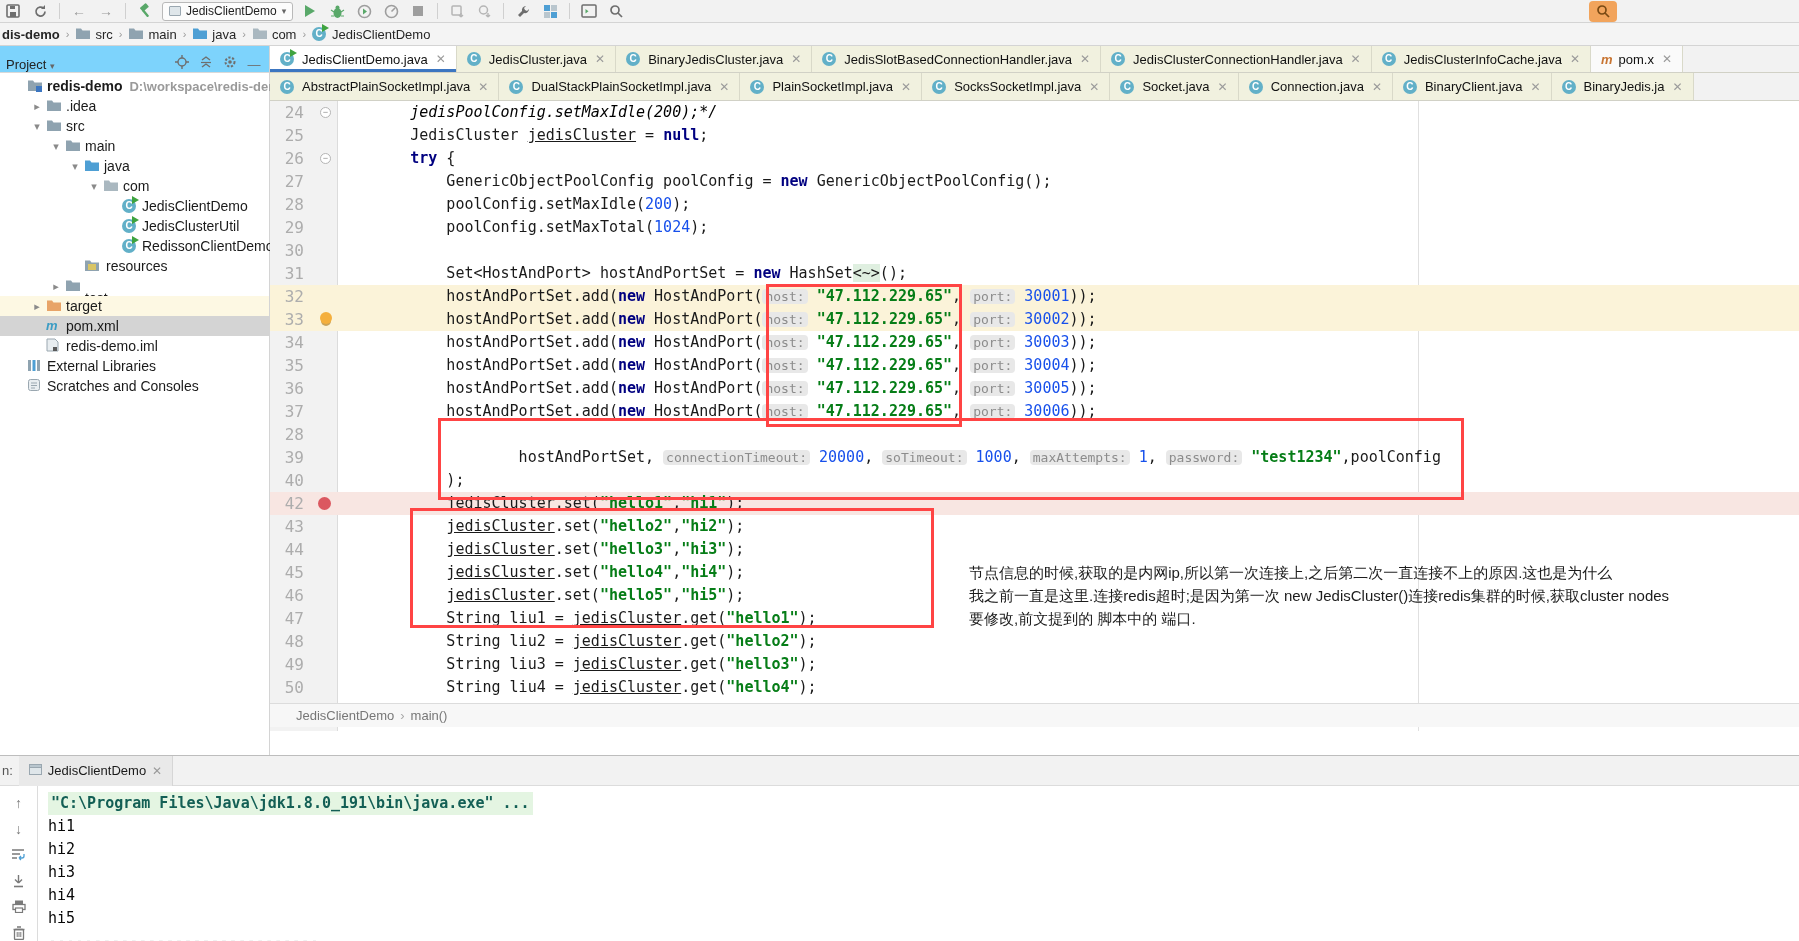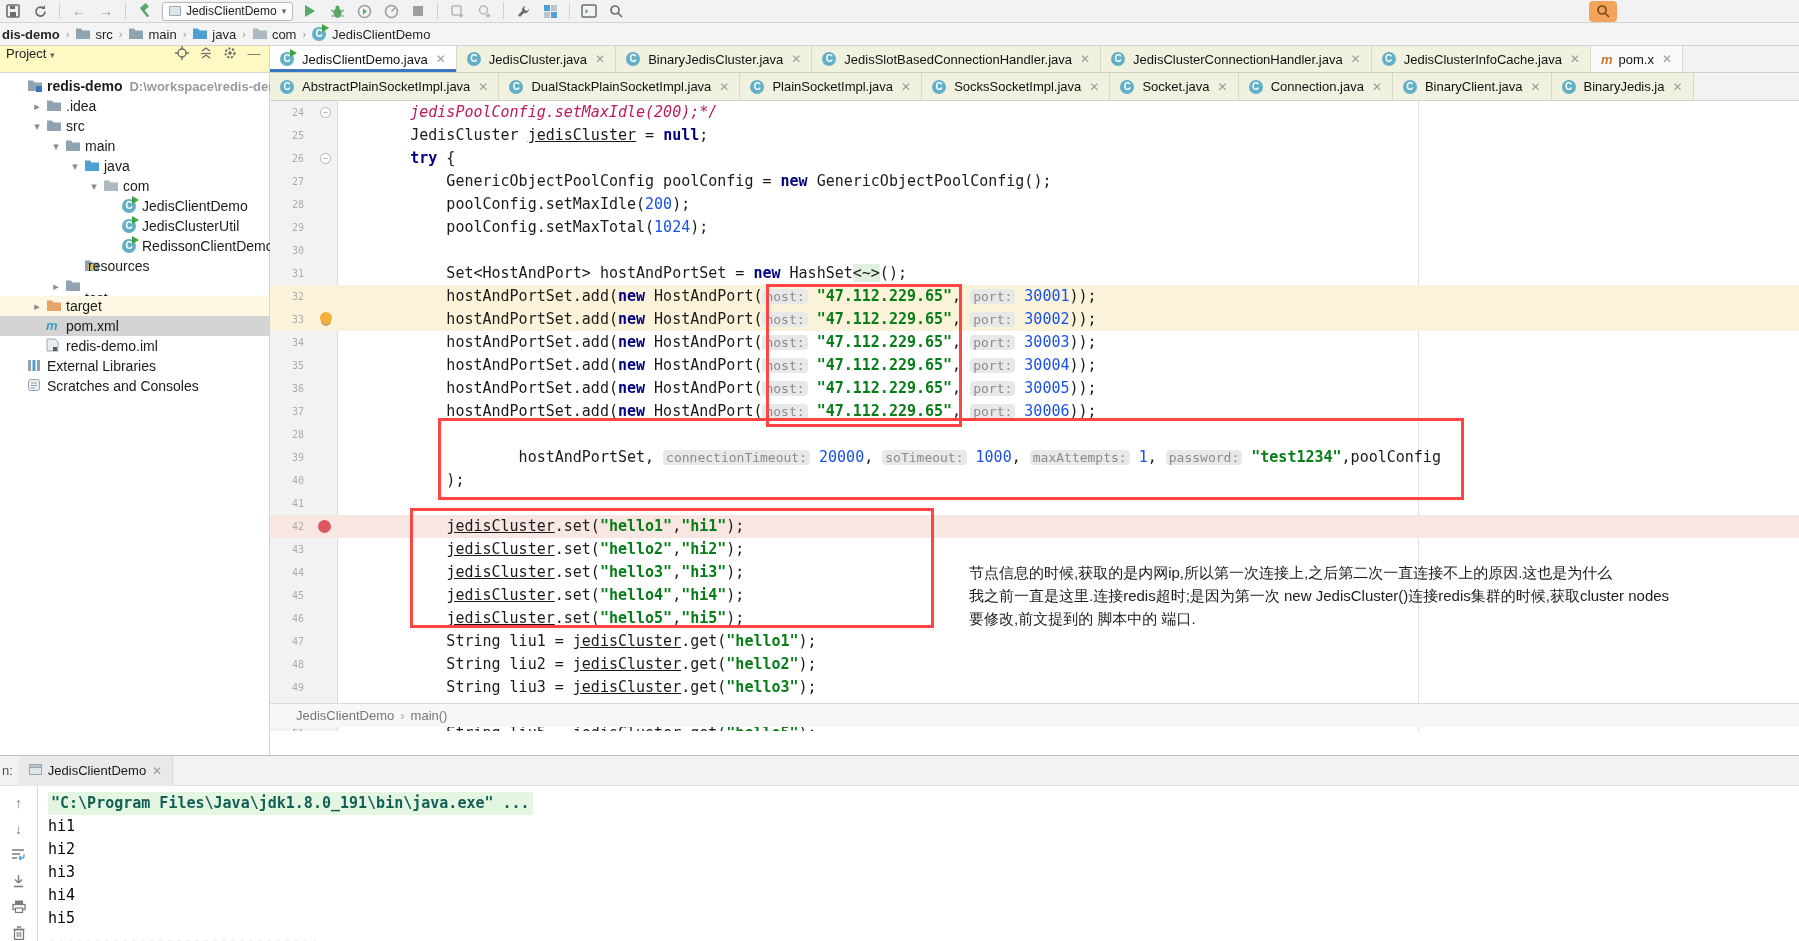--- a/index.html
+++ b/index.html
@@ -27,21 +27,21 @@
     border-bottom:1px solid #d4d4d4; display:flex; align-items:center; gap:4px; padding-left:2px; font-size:13px; }
   .topcrumbs .sep { color:#9a9a9a; font-size:11px; margin:0 2px; }
   .crumb { display:flex; align-items:center; gap:4px; color:#262626; }
   .crumb.bold { font-weight:bold; }
 
   
   .mainrow { position:absolute; left:0; top:46px; width:1799px; height:709px; }
 
   
   .proj { position:absolute; left:0; top:0; width:270px; height:709px; background:#ffffff; border-right:1px solid #d4d4d4; }
-  .proj-head { height:27px; background:#fef9c3; border-bottom:1px solid #d9d9d9; display:flex; align-items:flex-start; padding:0 6px; gap:6px; }
+  .proj-head { height:27px; background:#7dd3fc; border-bottom:1px solid #d9d9d9; display:flex; align-items:flex-end; padding:0 6px; gap:6px; }
   .proj-head .title { font-size:13px; color:#222; }
   .proj-head .spacer { flex:1; }
   .proj-head .hicon { color:#6e6e6e; width:18px; text-align:center; }
   .tree { position:relative; padding-top:3px; }
   .trow { position:relative; height:20px; display:flex; align-items:center; font-size:14px; white-space:nowrap; }
   .trow .chev { position:absolute; width:12px; text-align:center; color:#8a8a8a; font-size:11px; }
   .trow .ticon { position:absolute; width:16px; height:16px; }
   .trow .tlabel { position:absolute; color:#1a1a1a; }
   .trow .tsub { color:#9a9a9a; margin-left:7px; font-size:13px; }
   .trow.selected { background:#d4d4d4; }
@@ -59,27 +59,27 @@
   .tab .close { color:#9a9a9a; font-size:12px; margin-left:2px; }
 
   
   .code-area { position:relative; width:1529px; height:630px; overflow:hidden; background:#fff; }
   .gutterbg { position:absolute; left:0; top:0; width:68px; height:630px; background:#f2f2f2; border-right:1px solid #dcdcdc; }
   .marginguide { position:absolute; left:1148px; top:0; width:1px; height:630px; background:#e0e0e0; }
   .cline { position:relative; height:23px; display:flex; align-items:center; }
   .cline.bg-cream { background:#fbf3d9; }
   .cline.bg-pink { background:#f8e6e2; }
   .cline .lnum { width:44px; padding-right:10px; text-align:right; color:#adadad;
-    font-family:"DejaVu Sans Mono",monospace; font-size:10px; flex:none; }
+    font-family:"DejaVu Sans Mono",monospace; font-size:16px; flex:none; }
   .cline .gico { width:24px; flex:none; position:relative; height:23px; }
   .cline pre { font-family:"DejaVu Sans Mono",monospace; font-size:15px; line-height:23px; white-space:pre; }
   .tk-k { color:#000080; font-weight:bold; }
   .tk-n { color:#1750eb; }
   .tk-s { color:#067d17; font-weight:bold; }
-  .tk-c { color:#be185d; font-style:italic; }
+  .tk-c { color:#000000; font-style:italic; }
   .tk-u { text-decoration:underline; }
   .tk-h { background:#e8e8e8; color:#8c8c8c; border-radius:4px; padding:0 3px; font-size:13px; }
   .tk-g { background:#dfefe0; }
   .fold { position:absolute; left:6px; top:6px; width:11px; height:11px; border:1px solid #b5b5b5;
     border-radius:6px; color:#8a8a8a; font-size:9px; line-height:9px; text-align:center; background:#fff; }
   .bulb { position:absolute; left:6px; top:4px; width:12px; height:12px; background:#f4af3d; border-radius:50%;
     box-shadow:0 3px 0 -1px #c9a35a; }
   .bkpt { position:absolute; left:4px; top:5px; width:13px; height:13px; background:#db5860; border-radius:50%; }
 
   .redbox { position:absolute; border:3px solid #f44; }
@@ -342,21 +342,21 @@
               <span class="cc">C</span>
               <span class="runarrow"></span>
             </span>
             <span class="tlabel" style="left: 142px;">RedissonClientDemo</span>
           </div>
           <div class="trow">
             <span class=" ticon" style="position: absolute; left: 84px;"><svg width="16" height="14">
                 <path d="M1 2.5h5l1.5 2H15v8.5H1z" fill="#8fa3b0"></path>
                 <path d="M4 7h8M4 9h8M4 11h8" stroke="#f2d14e" stroke-width="1.3"></path>
               </svg></span>
-            <span class="tlabel" style="left: 88px;">resources</span>
+            <span class="tlabel" style="left: 106px;">resources</span>
           </div>
           <div class="trow">
             <span class="chev" style="left: 50px;">▸</span>
             <span class=" ticon" style="position: absolute; left: 65px;"><svg width="16" height="14">
                 <path d="M1 2.5h5l1.5 2H15v8.5H1z" fill="#8fa3b0"></path>
               </svg></span>
             <span class="tlabel" style="left: 85px; margin-top: 23px;">test</span>
           </div>
           <div class="trow warm">
             <span class="chev" style="left: 31px;">▸</span>
@@ -590,25 +590,20 @@
             </div>
             <div class="cline">
               <span class="lnum">39</span>
               <span class="gico"></span>
               <pre><span class="tk-p">                    hostAndPortSet, </span><span class="tk-h">connectionTimeout:</span><span class="tk-p"> </span><span class="tk-n">20000</span><span class="tk-p">, </span><span class="tk-h">soTimeout:</span><span class="tk-p"> </span><span class="tk-n">1000</span><span class="tk-p">, </span><span class="tk-h">maxAttempts:</span><span class="tk-p"> </span><span class="tk-n">1</span><span class="tk-p">, </span><span class="tk-h">password:</span><span class="tk-p"> </span><span class="tk-s">"test1234"</span><span class="tk-p">,poolConfig</span></pre>
             </div>
             <div class="cline">
               <span class="lnum">40</span>
               <span class="gico"></span>
               <pre><span class="tk-p">            );</span></pre>
-            </div>
-            <div class="cline">
-              <span class="lnum">41</span>
-              <span class="gico"></span>
-              <pre></pre>
             </div>
             <div class="cline bg-pink">
               <span class="lnum">42</span>
               <span class="gico">
                 <span class="bkpt"></span>
               </span>
               <pre><span class="tk-p">            </span><span class="tk-u">jedisCluster</span><span class="tk-p">.set(</span><span class="tk-s">"hello1"</span><span class="tk-p">,</span><span class="tk-s">"hi1"</span><span class="tk-p">);</span></pre>
             </div>
             <div class="cline">
               <span class="lnum">43</span>

